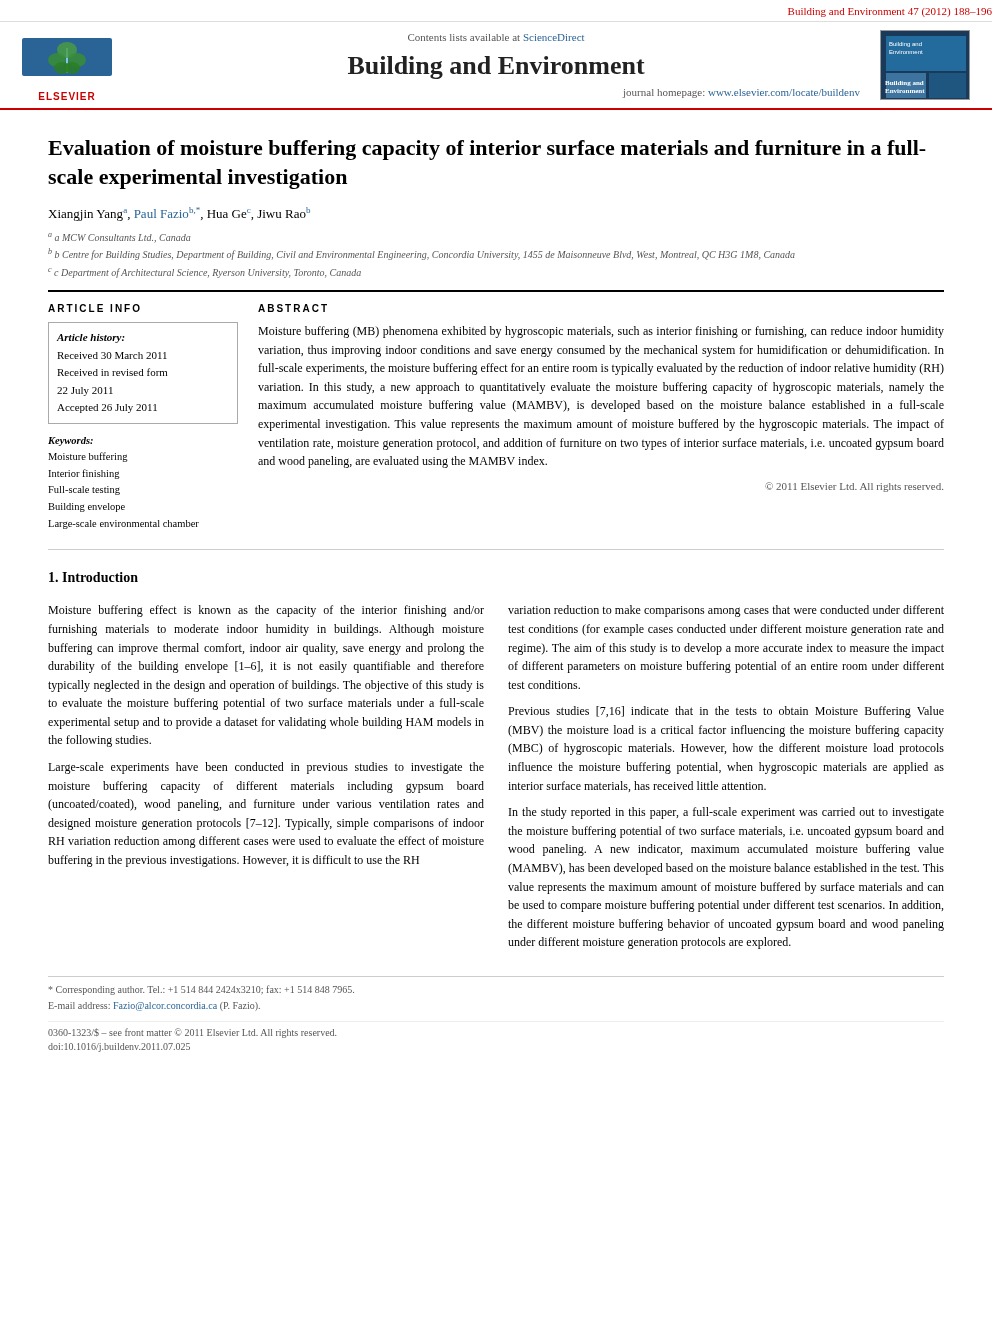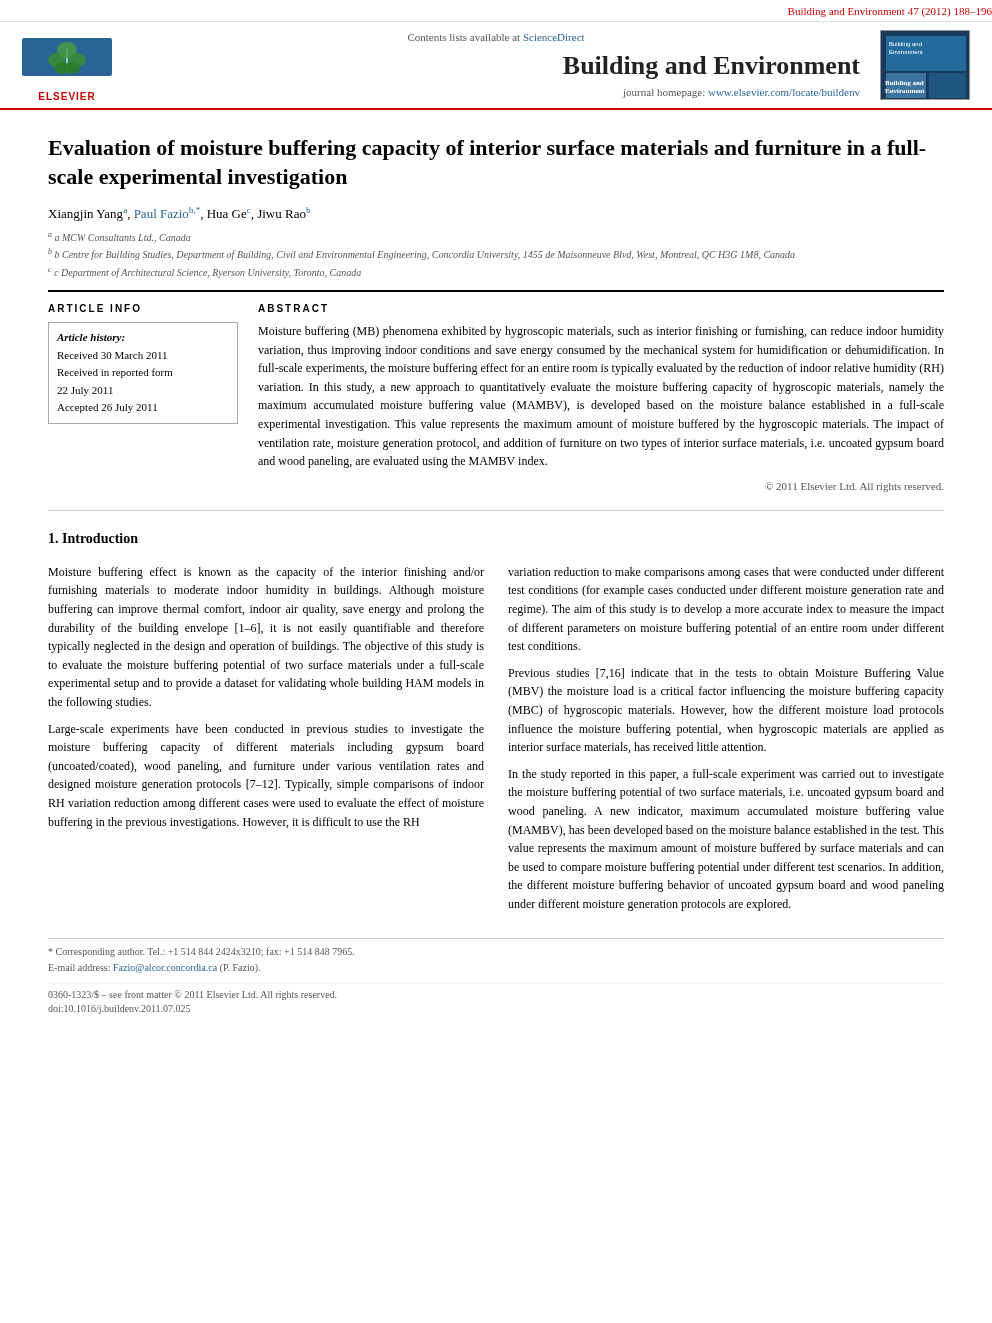--- a/index.html
+++ b/index.html
@@ -63,21 +63,20 @@
     }
     .sciencedirect-link {
       color: #2a6496;
     }
     .journal-title-main {
       font-size: 26px;
       font-weight: bold;
       color: #222;
       font-family: 'Times New Roman', serif;
       line-height: 1.2;
-      text-align: right;
     }
     .journal-homepage {
       font-size: 11px;
       color: #555;
       margin-top: 4px;
       text-align: right;
     }
     .homepage-link {
       color: #2a6496;
     }
@@ -345,25 +344,33 @@
   <hr class="divider-thick">
 
   <div class="two-col">
 
     <div class="col-left">
       <div class="section-heading">ARTICLE INFO</div>
 
       <div class="article-info-box">
         <div><span class="info-label">Article history:</span></div>
         <div>Received 30 March 2011</div>
-        <div>Received in reported form</div>
+        <div>Received in revised form</div>
         <div>22 July 2011</div>
         <div>Accepted 26 July 2011</div>
       </div>
 
+      <div class="keywords-section">
+        <div class="kw-label">Keywords:</div>
+        <div class="kw-item">Moisture buffering</div>
+        <div class="kw-item">Interior finishing</div>
+        <div class="kw-item">Full-scale testing</div>
+        <div class="kw-item">Building envelope</div>
+        <div class="kw-item">Large-scale environmental chamber</div>
+      </div>
     </div>
 
     <div class="col-right">
       <div class="section-heading">ABSTRACT</div>
       <div class="abstract-text">Moisture buffering (MB) phenomena exhibited by hygroscopic materials, such as interior finishing or furnishing, can reduce indoor humidity variation, thus improving indoor conditions and save energy consumed by the mechanical system for humidification or dehumidification. In full-scale experiments, the moisture buffering effect for an entire room is typically evaluated by the reduction of indoor relative humidity (RH) variation. In this study, a new approach to quantitatively evaluate the moisture buffering capacity of hygroscopic materials, namely the maximum accumulated moisture buffering value (MAMBV), is developed based on the moisture balance established in a full-scale experimental investigation. This value represents the maximum amount of moisture buffered by the hygroscopic materials. The impact of ventilation rate, moisture generation protocol, and addition of furniture on two types of interior surface materials, i.e. uncoated gypsum board and wood paneling, are evaluated using the MAMBV index.</div>
       <div class="copyright-line">© 2011 Elsevier Ltd. All rights reserved.</div>
     </div>
 
   </div>
 

